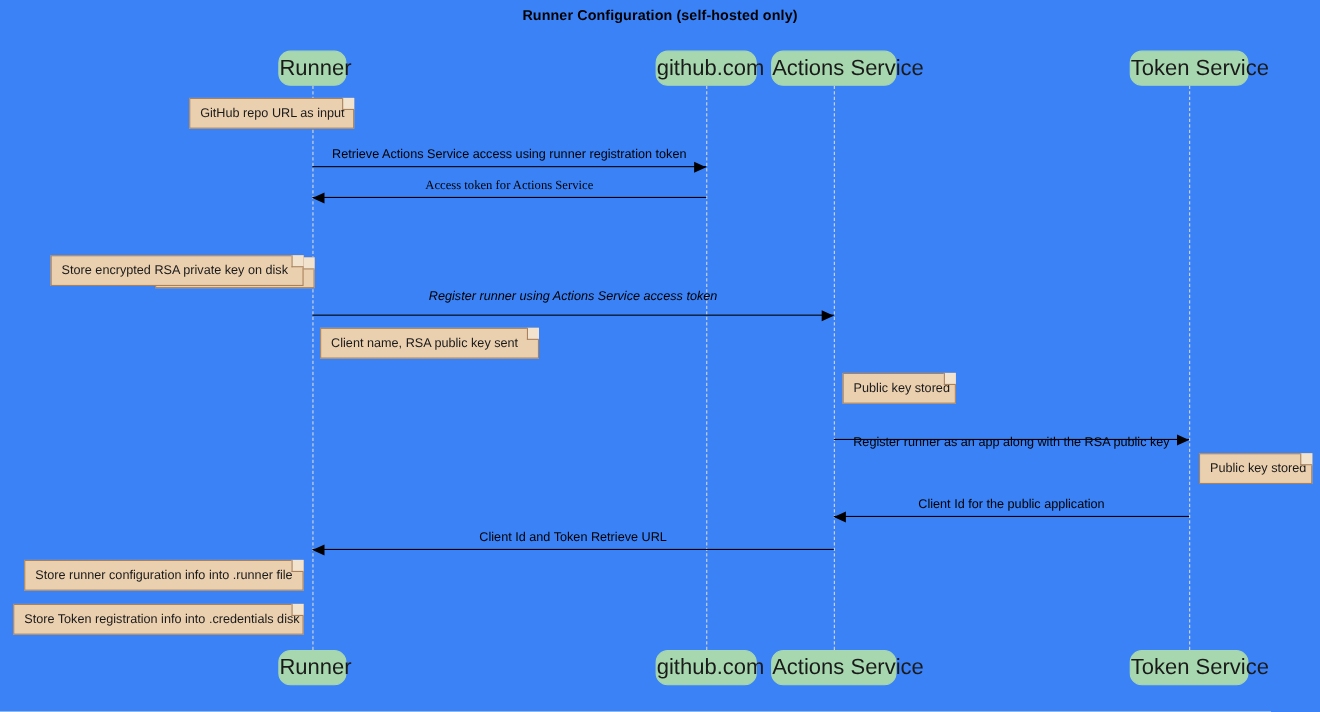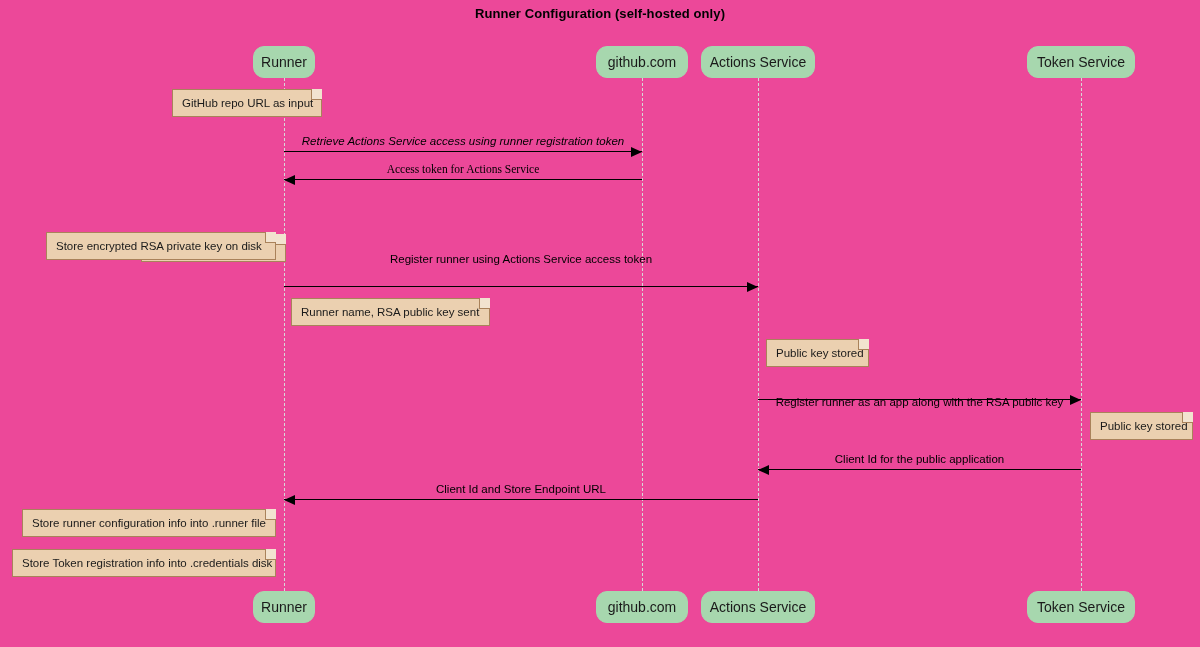--- a/index.html
+++ b/index.html
@@ -9,21 +9,21 @@
   }
   body {
     font-family: "Liberation Sans", sans-serif;
     color: #000000;
   }
   #diagram {
     position: relative;
     width: 1200px;
     height: 647px;
     overflow: hidden;
-    background: #ec4899;
+    background: #3b82f6;
   }
   #title {
     position: absolute;
     top: 6px;
     left: 0;
     width: 1200px;
     text-align: center;
     font-size: 13px;
     font-weight: bold;
     letter-spacing: 0.1px;
@@ -35,21 +35,21 @@
   }
   .participant {
     position: absolute;
     box-sizing: border-box;
     background: #a7d7ae;
     border: 1px solid #a7d7ae;
     border-radius: 11px;
     height: 32px;
     line-height: 30px;
     text-align: center;
-    font-size: 14px;
+    font-size: 20px;
     color: #1a1a1a;
     white-space: nowrap;
   }
   .msg {
     position: absolute;
     height: 1px;
     background: #000000;
   }
   .arrowhead {
     position: absolute;
@@ -102,42 +102,42 @@
 
   <div id="lifelines">
       <div class="lifeline" style="left: 284px; top: 78px; height: 513px;"></div>
       <div class="lifeline" style="left: 642px; top: 78px; height: 513px;"></div>
       <div class="lifeline" style="left: 758px; top: 78px; height: 513px;"></div>
       <div class="lifeline" style="left: 1081px; top: 78px; height: 513px;"></div>
     </div>
   <div id="messages">
       <div class="msg" style="left: 284px; top: 151px; width: 358px;"></div>
       <div class="arrowhead right" style="top: 147px; left: 631px;"></div>
-      <div class="msg-label" style="left: 284px; width: 358px; top: 135px; font-style: italic;">Retrieve Actions Service access using runner registration token</div>
+      <div class="msg-label" style="left: 284px; width: 358px; top: 135px;">Retrieve Actions Service access using runner registration token</div>
       <div class="msg" style="left: 284px; top: 179px; width: 358px;"></div>
       <div class="arrowhead left" style="top: 175px; left: 284px;"></div>
       <div class="msg-label" style="left: 284px; width: 358px; top: 163px; font-family: Liberation Serif, serif;">Access token for Actions Service</div>
       <div class="msg" style="left: 284px; top: 286px; width: 474px;"></div>
       <div class="arrowhead right" style="top: 282px; left: 747px;"></div>
-      <div class="msg-label" style="left: 284px; width: 474px; top: 253px;">Register runner using Actions Service access token</div>
+      <div class="msg-label" style="left: 284px; width: 474px; top: 264px; font-style: italic;">Register runner using Actions Service access token</div>
       <div class="msg" style="left: 758px; top: 399px; width: 323px;"></div>
       <div class="arrowhead right" style="top: 395px; left: 1070px;"></div>
       <div class="msg-label" style="left: 758px; width: 323px; top: 383px; margin-top: 13px;">Register runner as an app along with the RSA public key</div>
       <div class="msg" style="left: 758px; top: 469px; width: 323px;"></div>
       <div class="arrowhead left" style="top: 465px; left: 758px;"></div>
       <div class="msg-label" style="left: 758px; width: 323px; top: 453px;">Client Id for the public application</div>
       <div class="msg" style="left: 284px; top: 499px; width: 474px;"></div>
       <div class="arrowhead left" style="top: 495px; left: 284px;"></div>
-      <div class="msg-label" style="left: 284px; width: 474px; top: 483px;">Client Id and Store Endpoint URL</div>
+      <div class="msg-label" style="left: 284px; width: 474px; top: 483px;">Client Id and Token Retrieve URL</div>
     </div>
   <div id="notes">
       <div class="note" style="left: 126px; top: 89px; width: 150px; margin-left: 46px;"><div class="fold"></div><span>GitHub repo URL as input</span></div>
       <div class="note" style="left: 141px; top: 190px; width: 145px; margin-top: 44px;"><div class="fold"></div><span>Generate RSA key pair</span></div>
       <div class="note" style="left: 46px; top: 232px; width: 230px;"><div class="fold"></div><span>Store encrypted RSA private key on disk</span></div>
-      <div class="note" style="left: 291px; top: 298px; width: 199px;"><div class="fold"></div><span>Runner name, RSA public key sent</span></div>
+      <div class="note" style="left: 291px; top: 298px; width: 199px;"><div class="fold"></div><span>Client name, RSA public key sent</span></div>
       <div class="note" style="left: 766px; top: 339px; width: 103px;"><div class="fold"></div><span>Public key stored</span></div>
       <div class="note" style="left: 1090px; top: 412px; width: 103px;"><div class="fold"></div><span>Public key stored</span></div>
       <div class="note" style="left: 22px; top: 509px; width: 254px;"><div class="fold"></div><span>Store runner configuration info into .runner file</span></div>
       <div class="note" style="left: 12px; top: 549px; width: 264px;"><div class="fold"></div><span>Store Token registration info into .credentials disk</span></div>
     </div>
   <div id="participants-top">
       <div class="participant" style="left: 253px; top: 46px; width: 62px;">Runner</div>
       <div class="participant" style="left: 596px; top: 46px; width: 92px;">github.com</div>
       <div class="participant" style="left: 701px; top: 46px; width: 114px;">Actions Service</div>
       <div class="participant" style="left: 1027px; top: 46px; width: 108px;">Token Service</div>

